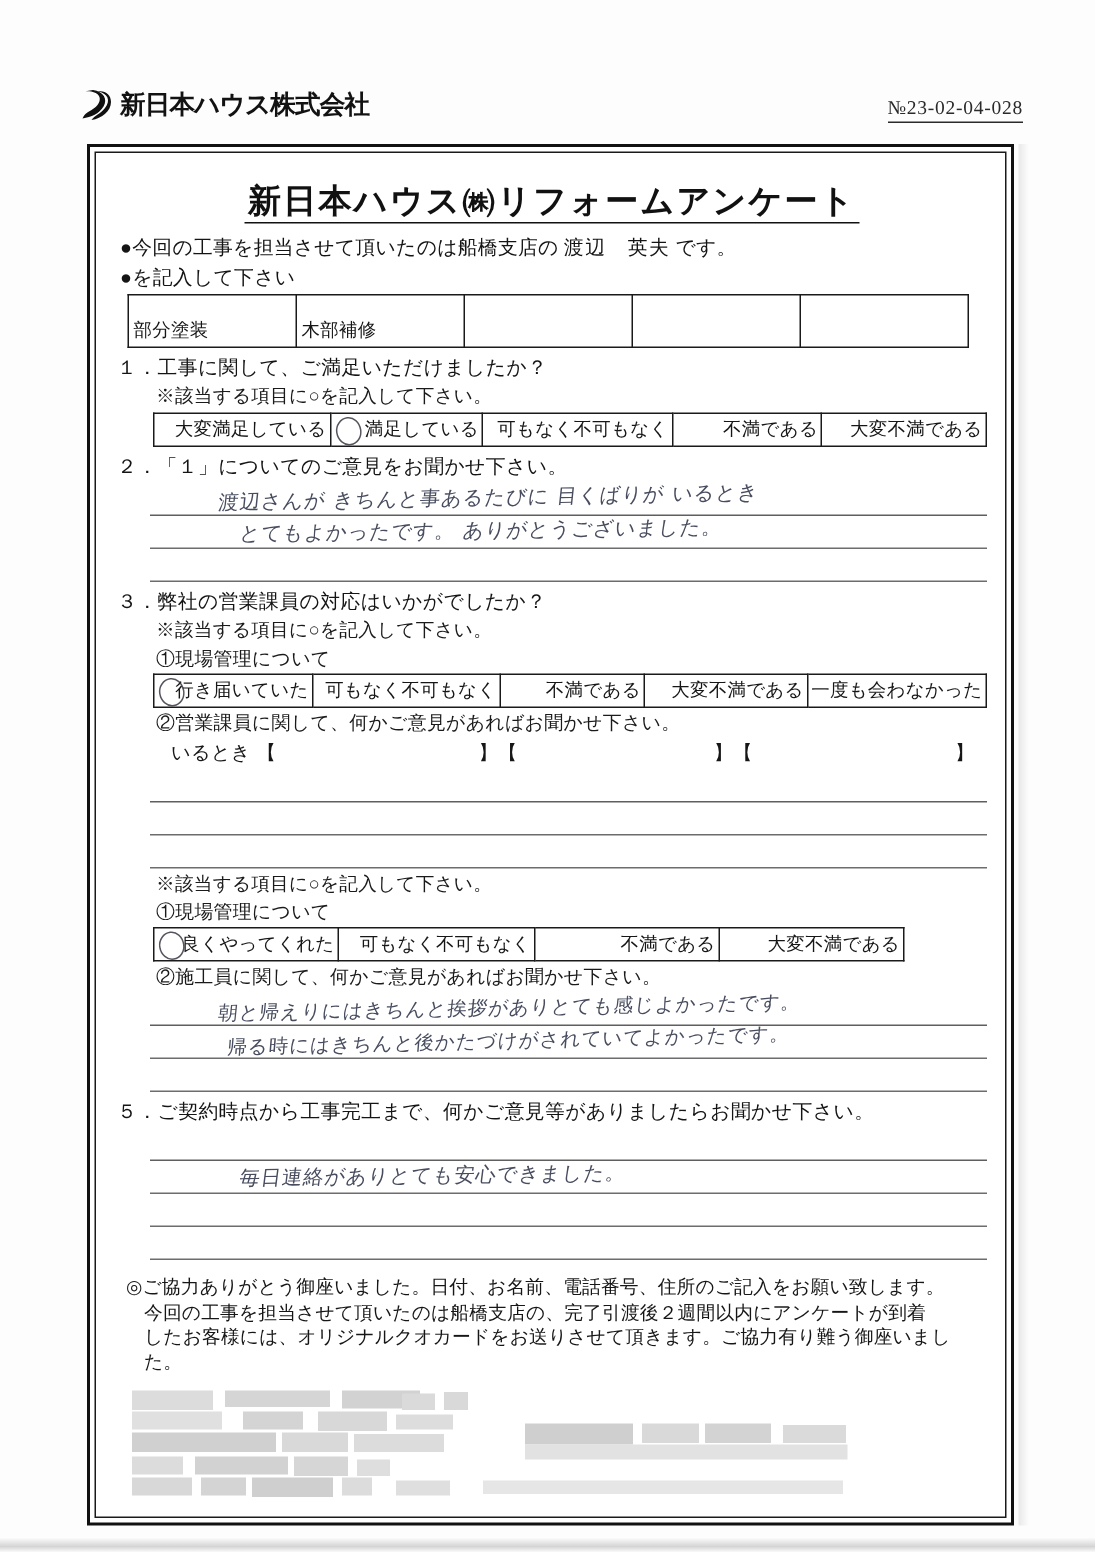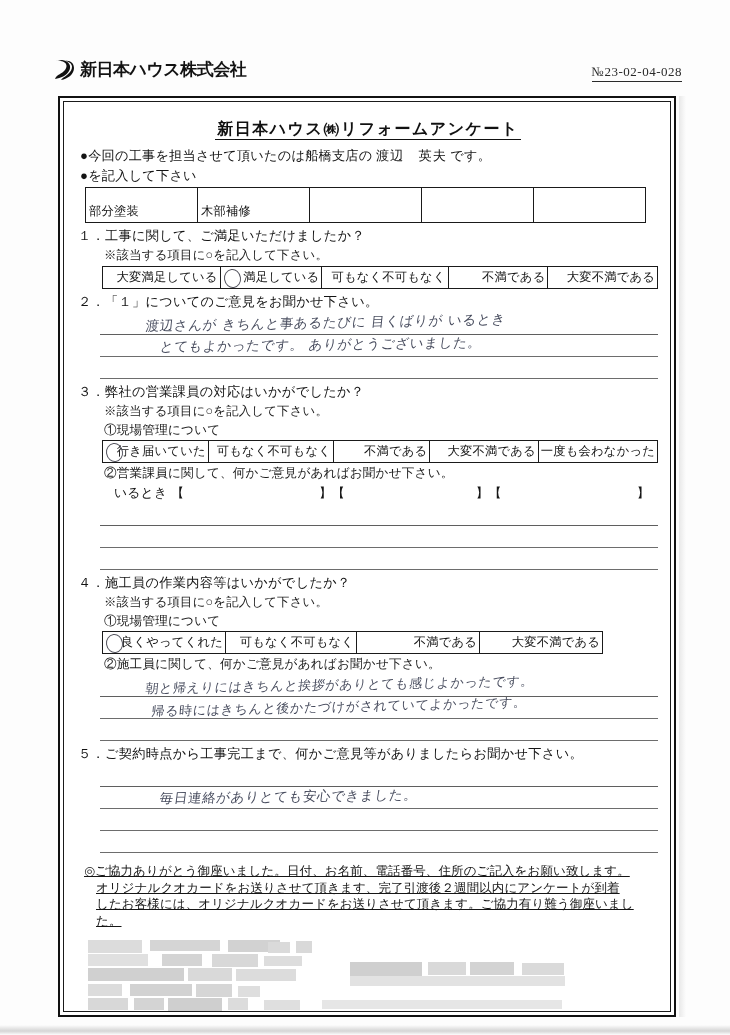--- a/index.html
+++ b/index.html
@@ -53,21 +53,21 @@
     box-sizing:border-box;
   }
   .sheet{
     position:absolute;left:62px;top:100px;width:610px;height:913px;
     box-sizing:border-box;
     padding:10px 14px 0 16px;
   }
   
   .form-title{
     text-align:center;
-    font-size:16px;
+    font-size:22px;
     font-weight:bold;
     letter-spacing:1.5px;
     margin:9px 0 7px 0;
     color:#111;
   }
   .form-title span{
     border-bottom:1.8px solid #111;
     padding:0 2px 2px 2px;
   }
   .lead{
@@ -165,21 +165,20 @@
   .bk .gap-a{display:inline-block;width:128px;}
   .bk .gap-b{display:inline-block;width:124px;}
   .bk .gap-c{display:inline-block;width:128px;}
   
   .footer-note{
     margin:10px 0 0 6px;
     font-size:12.5px;
     line-height:16.5px;
     color:#161616;
     letter-spacing:0.1px;
-    text-decoration:underline;
   }
   .footer-note .l2,.footer-note .l3{display:block;margin-left:12px;}
   
   .redacted{
     position:relative;
     margin:9px 0 0 4px;
     height:78px;
     width:582px;
   }
   .px{
@@ -311,21 +310,20 @@
         <span class="hw"></span>
       </div>
       <div class="wline">
         <span class="hw"></span>
       </div>
       <div class="wline">
         <span class="hw"></span>
       </div>
     </div>
 
-    <div class="q">４．施工員の作業内容等はいかがでしたか？</div>
     <div class="note">※該当する項目に○を記入して下さい。</div>
     <div class="subhead">①現場管理について</div>
     <table class="opts">
       <tbody>
           <tr>
         <td style="width:118px" class="circled">良くやってくれた</td>
         <td style="width:126px">可もなく不可もなく</td>
         <td style="width:118px">不満である</td>
         <td style="width:118px">大変不満である</td>
       </tr>
@@ -353,21 +351,21 @@
       <div class="wline">
         <span class="hw"></span>
       </div>
       <div class="wline">
         <span class="hw"></span>
       </div>
     </div>
 
     <div class="footer-note">
       <span class="l1">◎ご協力ありがとう御座いました。日付、お名前、電話番号、住所のご記入をお願い致します。</span>
-      <span class="l2">オリジナルクオカードをお送りさせて頂きます、完了引渡後２週間以内にアンケートが到着</span>
+      <span class="l2">今回の工事を担当させて頂いたのは船橋支店の、完了引渡後２週間以内にアンケートが到着</span>
       <span class="l3">したお客様には、オリジナルクオカードをお送りさせて頂きます。ご協力有り難う御座いました。</span>
     </div>
 
     <div class="redacted">
       <span class="px" style="left:6px;top:2px;width:54px;height:13px;background:#dcdcdc"></span>
       <span class="px" style="left:68px;top:2px;width:70px;height:11px;background:#d5d5d5"></span>
       <span class="px" style="left:146px;top:2px;width:52px;height:12px;background:#d2d2d2"></span>
       <span class="px" style="left:186px;top:4px;width:22px;height:11px;background:#dadada"></span>
       <span class="px" style="left:214px;top:3px;width:16px;height:12px;background:#d9d9d9"></span>
 

